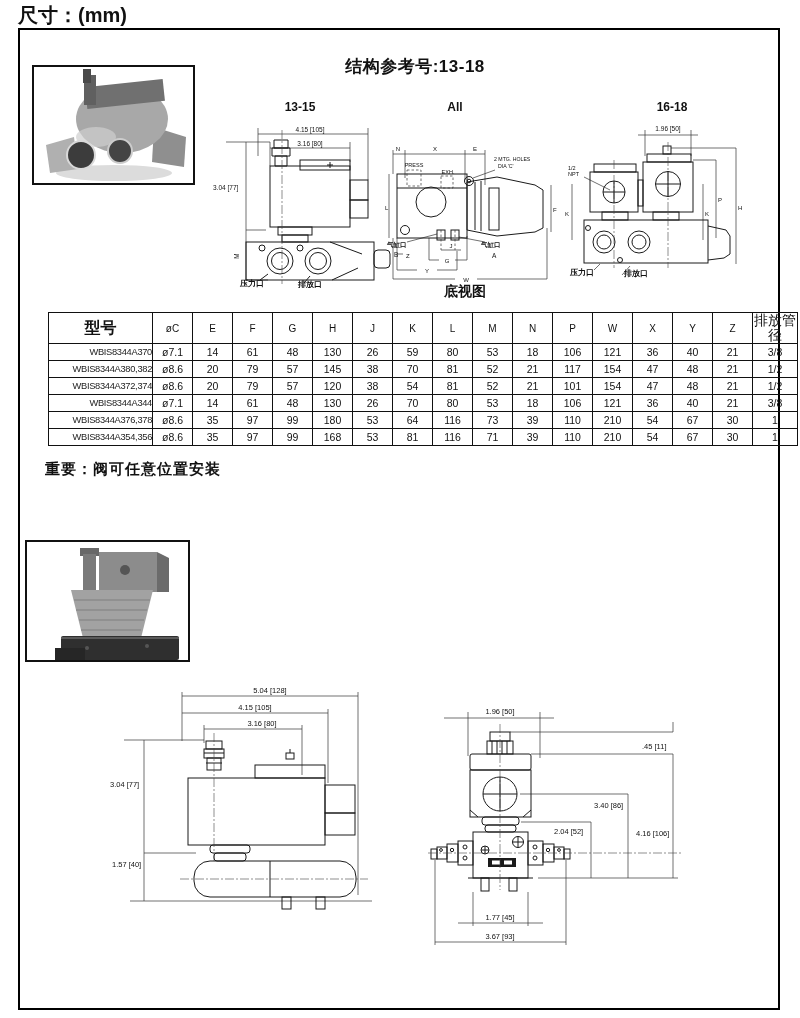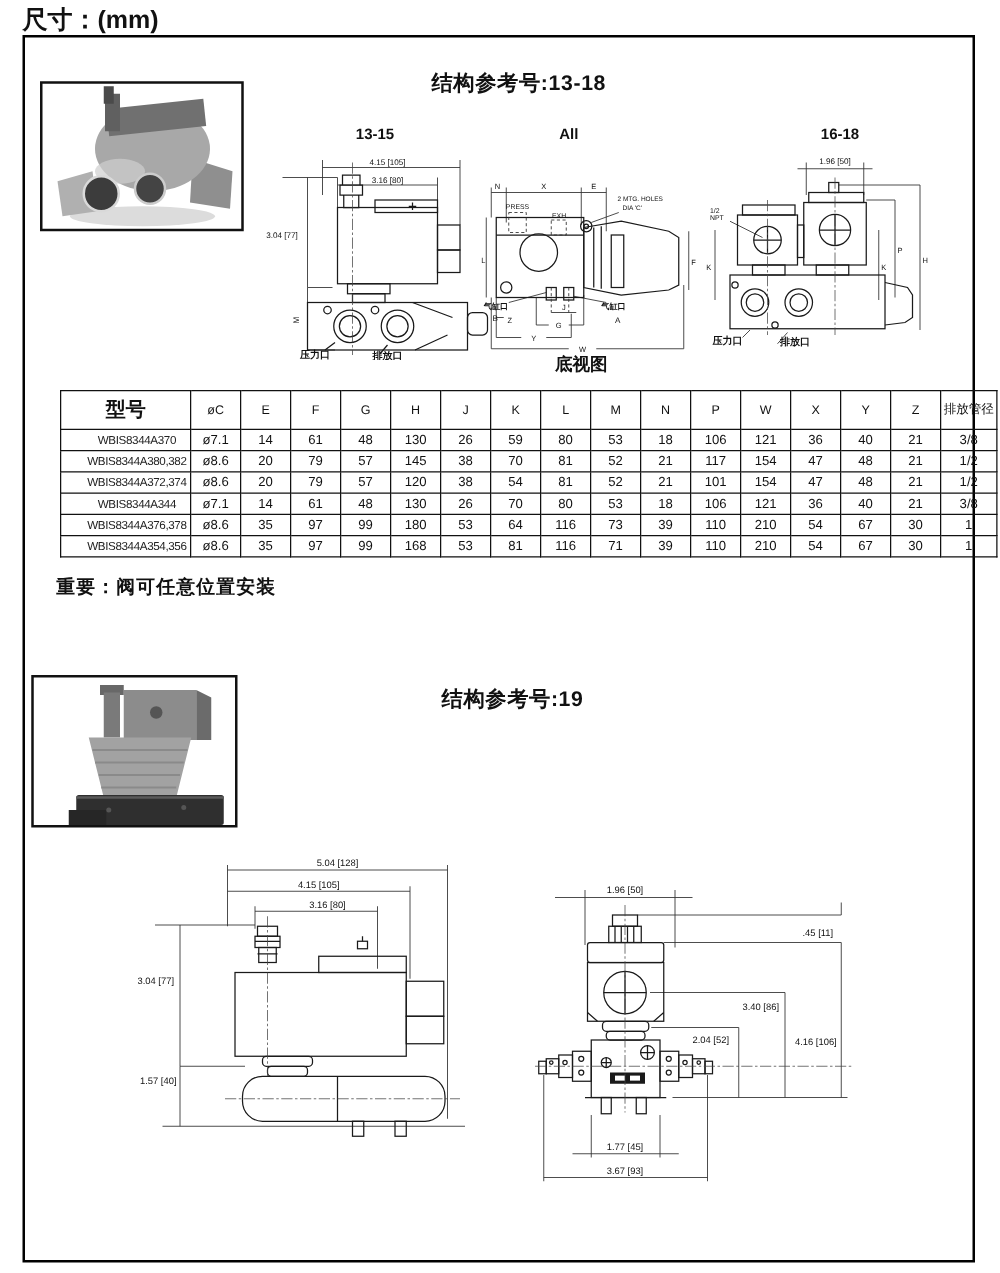--- a/index.html
+++ b/index.html
@@ -11,22 +11,22 @@
   .photo-frame{border:2px solid #111;background:#fff;}
   .sec-title{font-size:17px;font-weight:700;text-align:center;letter-spacing:0.5px;}
   .sub-label{font-size:12px;font-weight:700;text-align:center;}
   .caption{font-size:14px;font-weight:700;}
   .note{font-size:15px;font-weight:700;letter-spacing:1px;}
   
   .dims-table{position:absolute;left:48px;top:312px;width:750px;border-collapse:collapse;table-layout:fixed;}
   .dims-table th,.dims-table td{border:1px solid #111;text-align:center;padding:0;font-size:10.5px;height:16px;overflow:hidden;white-space:nowrap;}
   .dims-table th{font-weight:400;font-size:10px;height:30px;white-space:normal;}
   .dims-table th.col-model{width:103px;font-size:16px;font-weight:700;}
-  .dims-table th.col-drain{width:44px;font-size:10px;line-height:1.05;margin-left:32px;}
-  .dims-table td.model{text-align:center;padding-left:18px;font-size:9.3px;letter-spacing:-0.3px;color:#222;}
+  .dims-table th.col-drain{width:44px;font-size:14px;line-height:1.05;margin-left:32px;}
+  .dims-table td.model{text-align:right;padding-left:18px;font-size:9.3px;letter-spacing:-0.3px;color:#222;}
   
   svg .ln{stroke:#1a1a1a;stroke-width:1;fill:none;}
   svg .thin{stroke:#333;stroke-width:0.7;fill:none;}
   svg .cl{stroke:#444;stroke-width:0.6;fill:none;stroke-dasharray:9 2 2 2;}
   svg .dsh{stroke:#333;stroke-width:0.7;fill:none;stroke-dasharray:2.5 2;}
   svg text{font-family:"Liberation Sans",sans-serif;fill:#111;}
   .t5{font-size:5.2px;}.t55{font-size:5.5px;}.t6{font-size:6px;}.t65{font-size:6.5px;}.t75{font-size:7.5px;}
   .zh{font-size:8px;font-weight:700;}.zh6{font-size:6.5px;font-weight:700;}
 </style>
 </head>
@@ -339,21 +339,20 @@
       <polygon points="44,48 126,48 114,96 56,96" fill="#a2a2a2"></polygon>
       <path d="M47,58 H123 M49,68 H120 M52,78 H117 M54,88 H114" stroke="#8a8a8a" stroke-width="1.5" fill="none"></path>
       <rect x="34" y="94" width="118" height="24" rx="2" fill="#2f2f2f"></rect>
       <rect x="28" y="106" width="30" height="12" fill="#262626"></rect>
       <path d="M34,96 H152" stroke="#5a5a5a" stroke-width="2" fill="none"></path>
       <circle cx="60" cy="106" r="2" fill="#555"></circle>
         <circle cx="120" cy="104" r="2" fill="#555"></circle>
     </svg>
   </div>
 
-  <div class="abs sec-title" style="left:330px;top:548px;width:160px;">结构参考号:19</div>
 
   <svg class="abs" style="left:110px;top:683px;" width="310" height="230" viewBox="0 0 310 230">
     <g class="thin">
       <path d="M72,9 V58 M248,9 V212 M72,13 H248
                M218,26 V100 M72,30 H218
                M94,42 V60 M192,42 V92 M94,46 H192
                M14,57 H94 M34,57 V170 M34,170 H86 M34,170 V218 M20,218 H262"></path>
     </g>
     <g class="ln">
       <rect x="96" y="58" width="16" height="8"></rect>

